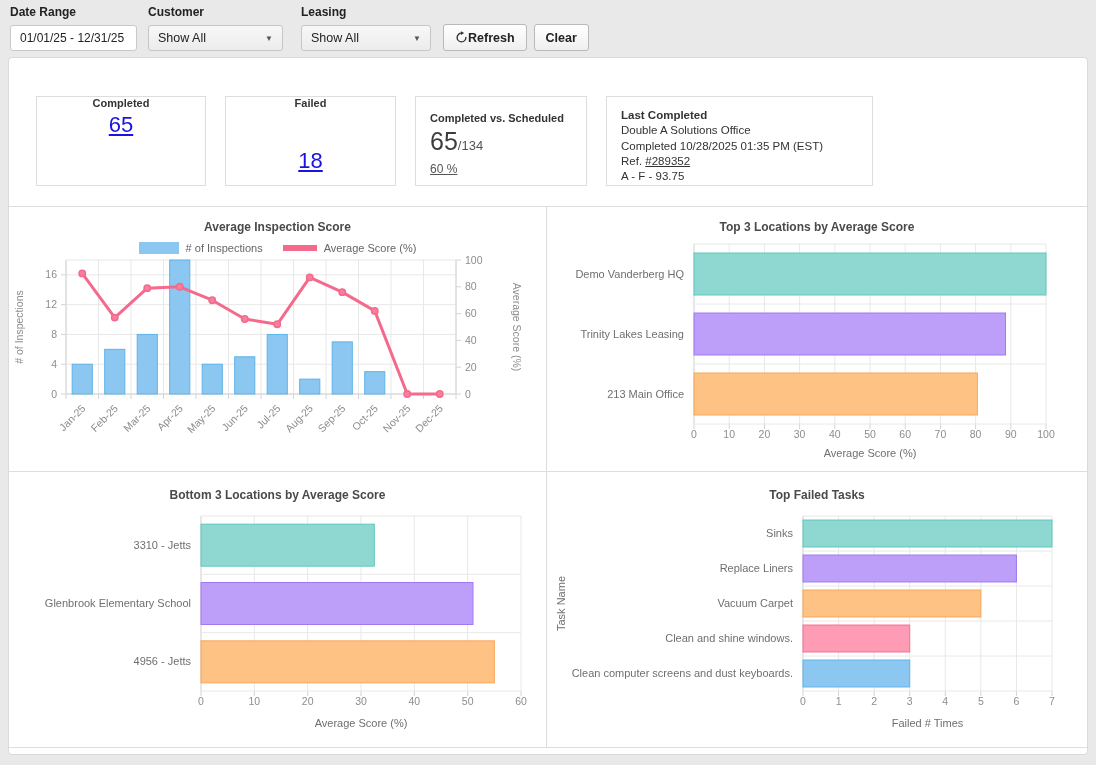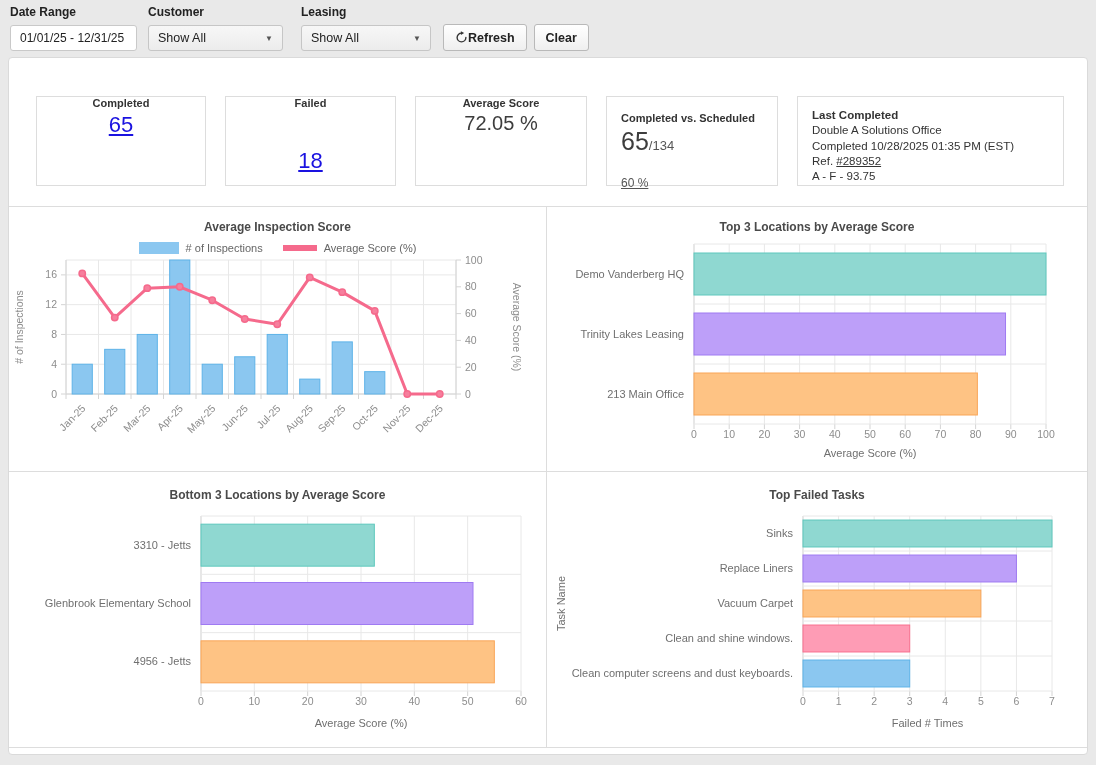--- a/index.html
+++ b/index.html
@@ -43,21 +43,21 @@
   .card { border:1px solid #ddd; height:90px; background:#fff; }
   .card.center { display:flex; flex-direction:column; align-items:center; justify-content:flex-start; }
   .w1{width:170px;} .w2{width:171px;gap:36px;} .w3{width:172px;} .w4{width:172px;} .w5{width:267px;}
   .card-label { font-size:11px; font-weight:bold; color:#333; margin-bottom:3px; }
   .card-link { font-size:22px; color:#1a12e0; text-decoration:underline; cursor:pointer; }
   .card-big { font-size:20px; color:#3d3d3d; }
   .card-left { padding:15px 0 0 14px; }
   .cvs-row { display:flex; align-items:baseline; margin-top:1px; }
   .cvs-main { font-size:25px; color:#3d3d3d; }
   .cvs-total { font-size:13px; color:#555; }
-  .cvs-pct { font-size:12px; color:#555; margin-top:20px;text-decoration:underline; }
+  .cvs-pct { font-size:12px; color:#555; margin-top:6px;text-decoration:underline; }
   .lc { padding:11px 0 0 14px; font-size:11.5px; line-height:1.33; color:#333; }
   .lc .b { font-weight:bold; }
   .lc a { color:#333; text-decoration:underline; cursor:pointer; }
   
   .charts {
     margin-top:20px; border-top:1px solid #ddd; border-bottom:1px solid #ddd;
     display:grid; grid-template-columns:537px 1fr; grid-template-rows:264px 276px;
   }
   .cell { position:relative; overflow:hidden; }
   .cell.cr { border-left:1px solid #ddd; }
@@ -109,24 +109,20 @@
 <div class="panel">
 
   <div class="cards">
     <div class="card center w1">
       <div class="card-label">Completed</div>
       <a class="card-link">65</a>
     </div>
     <div class="card center w2">
       <div class="card-label">Failed</div>
       <a class="card-link">18</a>
-    </div>
-    <div class="card center w3">
-      <div class="card-label">Average Score</div>
-      <div class="card-big">72.05 %</div>
     </div>
     <div class="card card-left w4">
       <div class="card-label">Completed vs. Scheduled</div>
       <div class="cvs-row">
         <span class="cvs-main">65</span>
         <span class="cvs-total">/134</span>
       </div>
       <div class="cvs-pct">60 %</div>
     </div>
     <div class="card lc w5">

